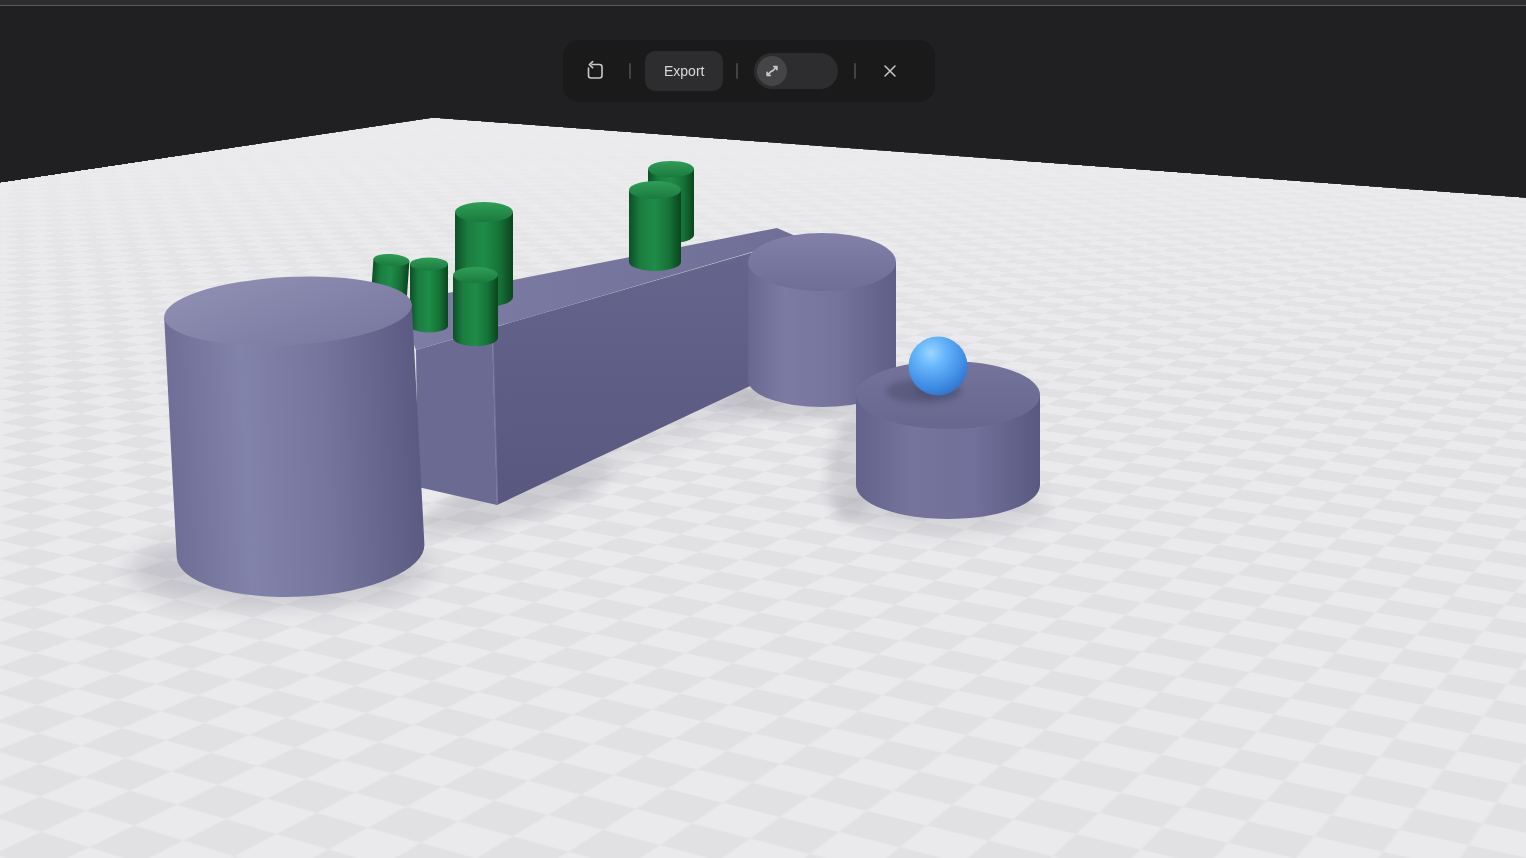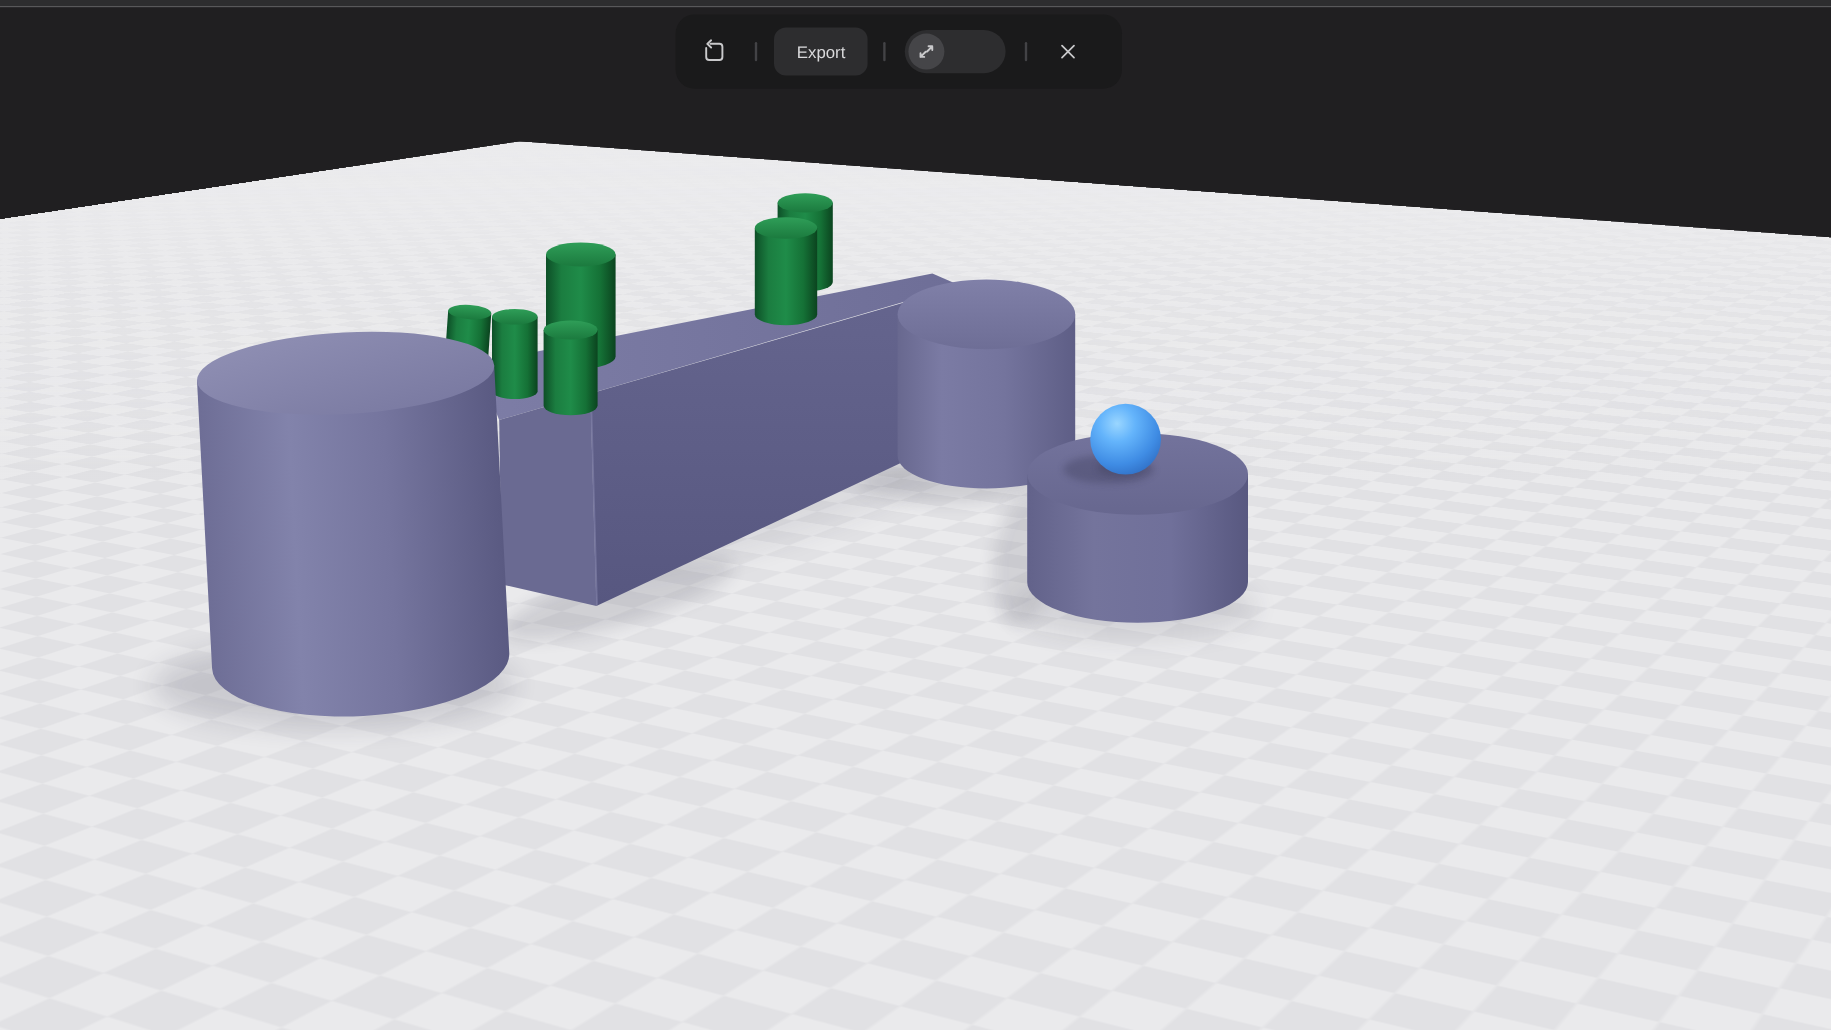--- a/index.html
+++ b/index.html
@@ -31,21 +31,21 @@
     clip-path:polygon(0 183px,433px 118px,1526px 198px,1526px 430px,0 430px);
     background:linear-gradient(180deg,
       rgba(235,235,237,0.98) 110px,
       rgba(235,235,237,0.85) 165px,
       rgba(235,235,237,0.40) 240px,
       rgba(235,235,237,0) 400px);
   }
   .objects{position:absolute;inset:0;}
   
   .toolbar{
-    position:absolute;left:563px;top:12px;width:372px;height:62px;
+    position:absolute;left:563px;top:40px;width:372px;height:62px;
     background:#1a1a1b;border-radius:16px;display:flex;align-items:center;
     z-index:100;
   }
   .tb-iconbtn{
     width:34px;height:34px;display:flex;align-items:center;justify-content:center;
     background:transparent;border:none;cursor:pointer;padding:0;
   }
   .tb-divider{width:2px;height:16px;border-radius:1px;background:#434346;}
   .tb-export{
     height:40px;padding:0 19px;border:none;border-radius:10px;background:#2d2d2f;

